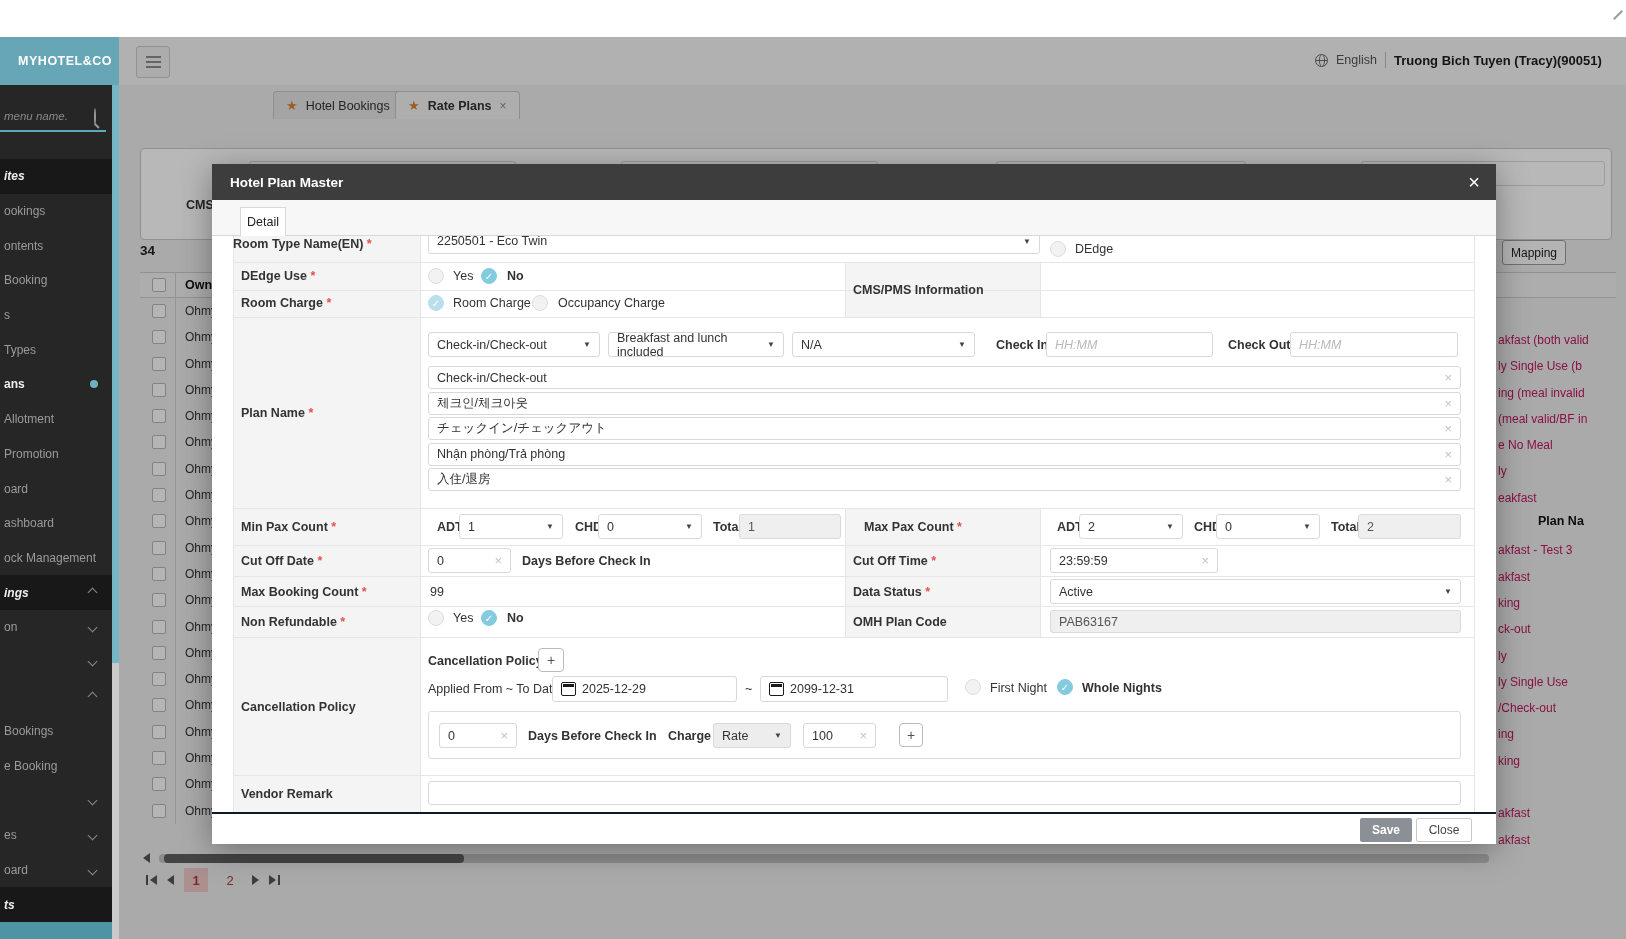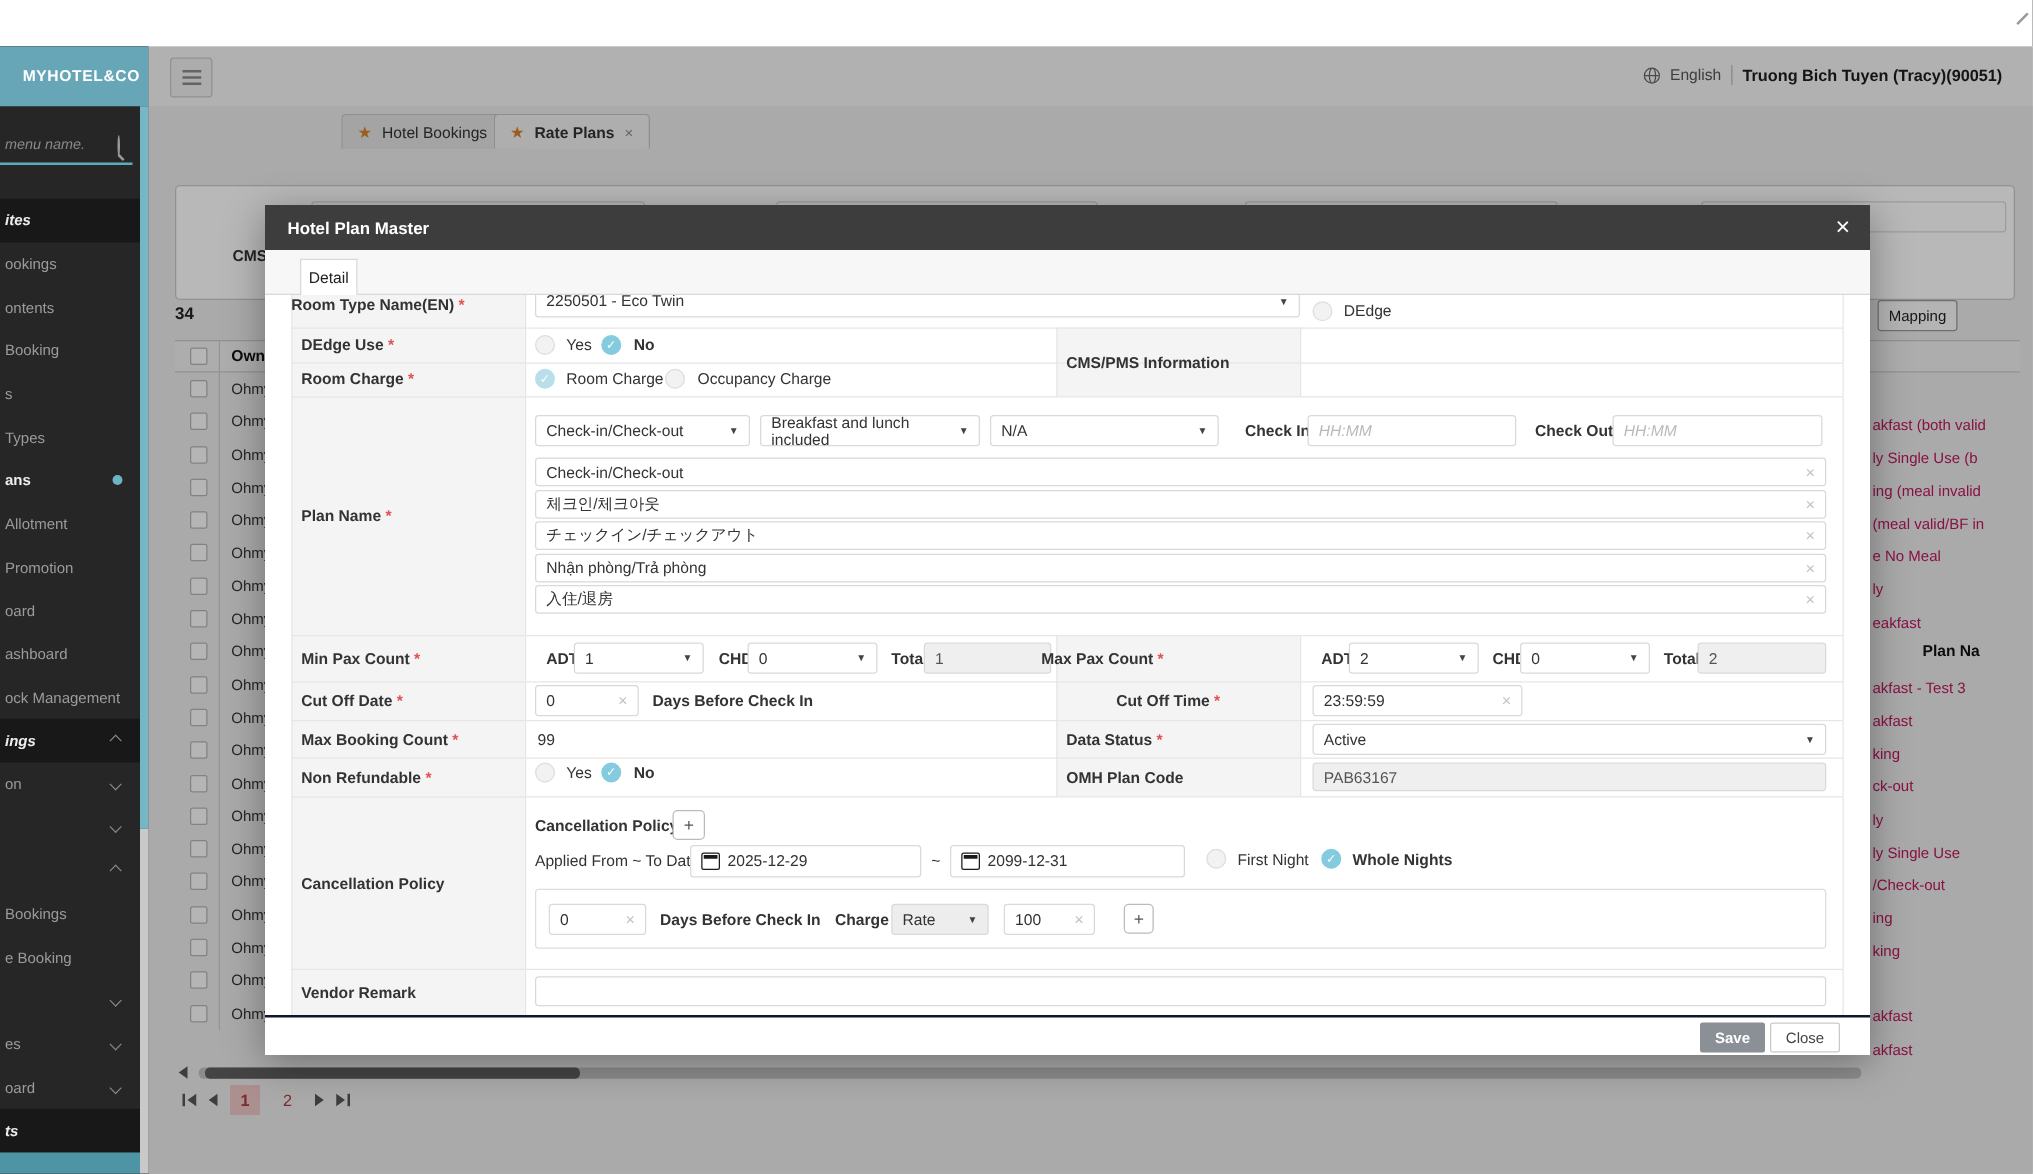--- a/index.html
+++ b/index.html
@@ -500,21 +500,21 @@
     <span class="abs txt sb" style="left:363px;top:284px;">CHD</span>
     <div class="abs inp" style="left:386px;top:278px;width:104px;">
       <span>0</span>
         <span class="arr">▼</span>
     </div>
     <span class="abs txt sb" style="left:501px;top:284px;">Total</span>
     <div class="abs inp dis" style="left:527px;top:278px;width:102px;">
         <span>1</span>
       </div>
 
-    <div class="abs mlabel" style="left:621px;top:284px;">
+    <div class="abs mlabel" style="left:652px;top:284px;">
       <span>Max Pax Count</span> <span class="ast">*</span>
     </div>
     <span class="abs txt sb" style="left:845px;top:284px;">ADT</span>
     <div class="abs inp" style="left:867px;top:278px;width:104px;">
       <span>2</span>
         <span class="arr">▼</span>
     </div>
     <span class="abs txt sb" style="left:982px;top:284px;">CHD</span>
     <div class="abs inp" style="left:1004px;top:278px;width:104px;">
       <span>0</span>
@@ -526,21 +526,21 @@
       </div>
 
     <div class="abs mlabel" style="left:29px;top:318px;">
       <span>Cut Off Date</span> <span class="ast">*</span>
     </div>
     <div class="abs inp" style="left:216px;top:312px;width:83px;">
       <span>0</span>
         <span class="xicn">×</span>
     </div>
     <span class="abs txt sb" style="left:310px;top:318px;">Days Before Check In</span>
-    <div class="abs mlabel" style="left:641px;top:318px;margin-left:40px;">
+    <div class="abs mlabel" style="left:641px;top:318px;">
       <span>Cut Off Time</span> <span class="ast">*</span>
     </div>
     <div class="abs inp" style="left:838px;top:312px;width:168px;">
       <span>23:59:59</span>
         <span class="xicn">×</span>
     </div>
 
     <div class="abs mlabel" style="left:29px;top:349px;">
       <span>Max Booking Count</span> <span class="ast">*</span>
     </div>

